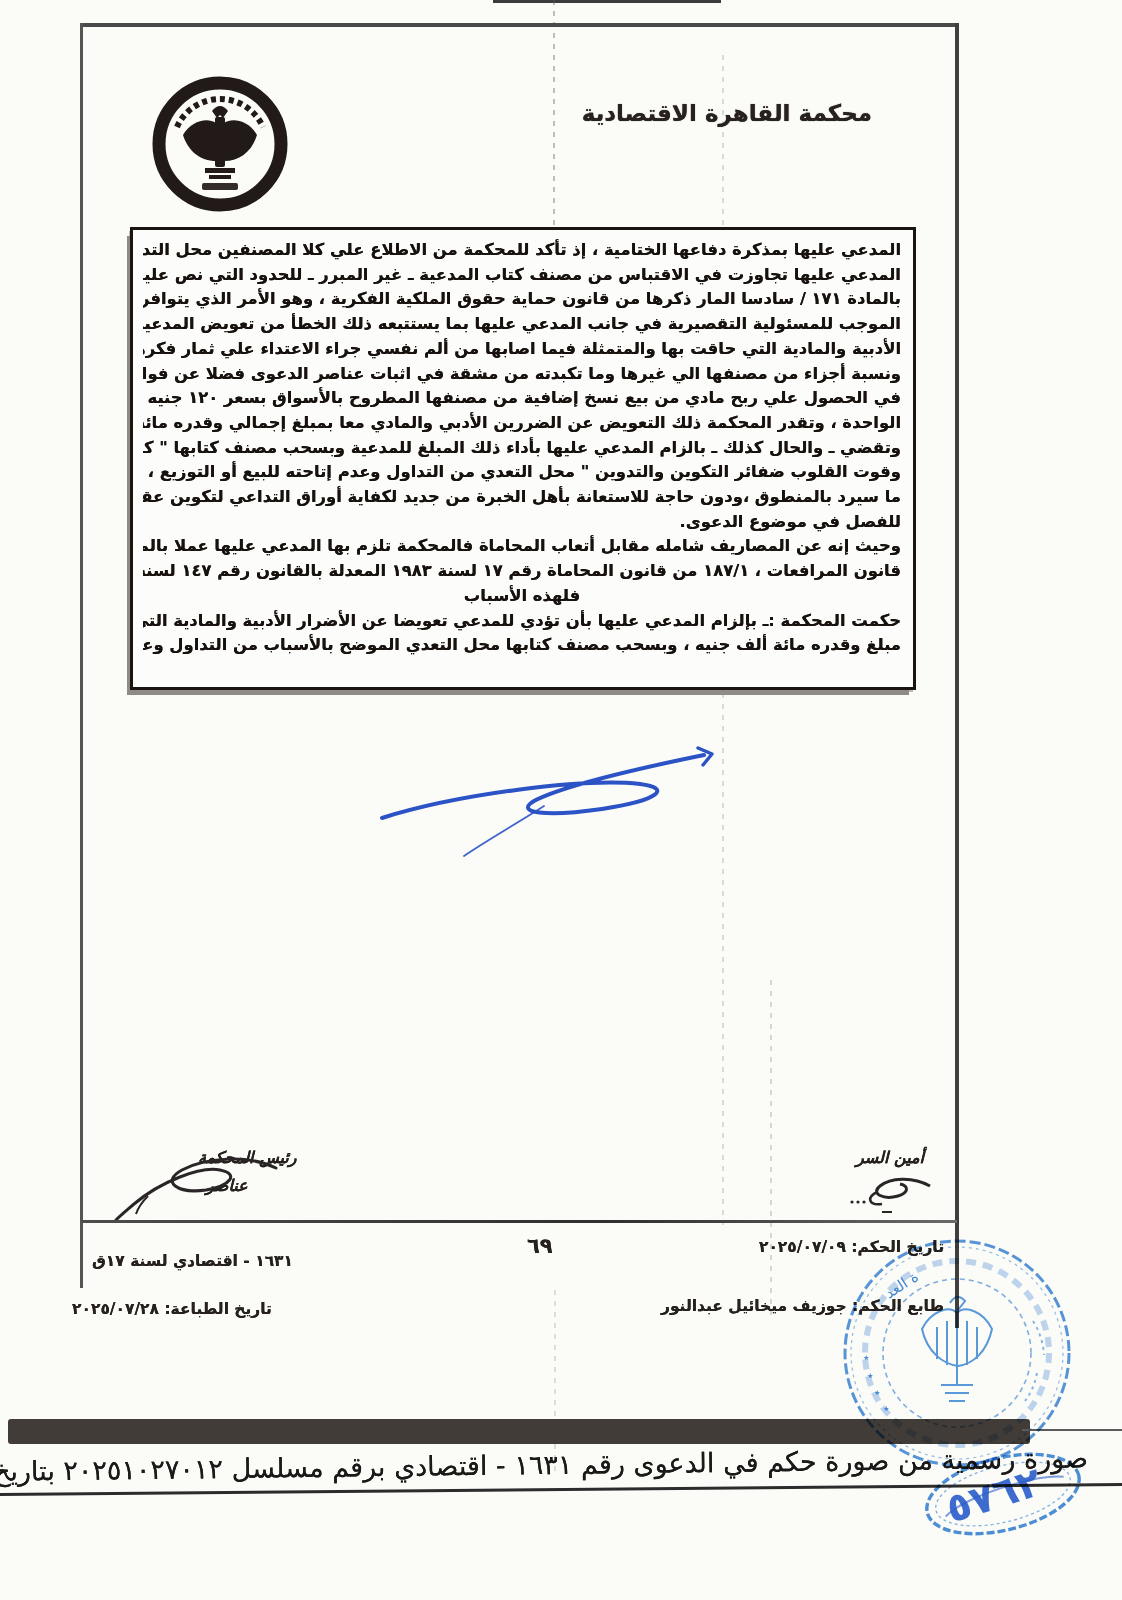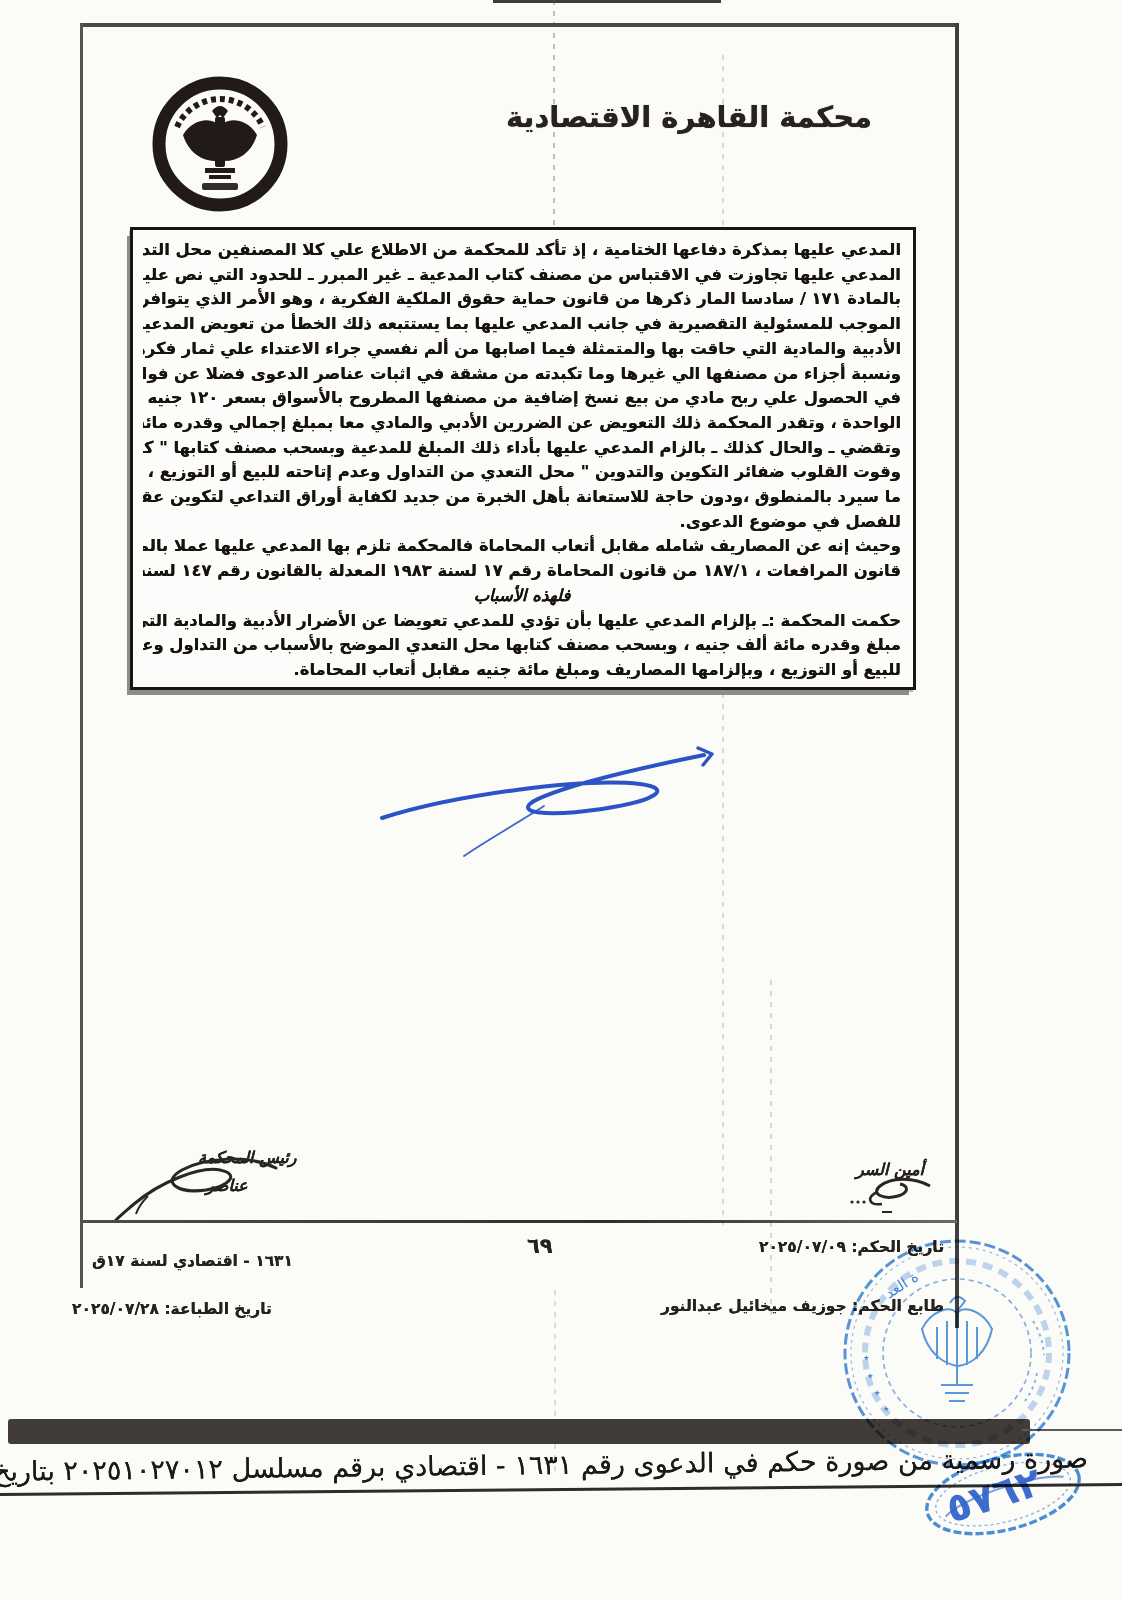--- a/index.html
+++ b/index.html
@@ -14,40 +14,40 @@
   .topline{position:absolute;left:493px;top:0;width:228px;height:3px;background:#3c3c3c;}
 
   
   .frame-top{position:absolute;left:80px;top:23px;width:879px;height:4px;background:#4a4a4a;}
   .frame-left{position:absolute;left:80px;top:23px;width:3px;height:1265px;background:#555;}
   .frame-right{position:absolute;left:955px;top:23px;width:4px;height:1305px;background:#3f3f3f;}
 
   
   .court-title{
     position:absolute;right:250px;top:100px;
-    font-size:29px;font-weight:700;color:#272120;
+    font-size:23px;font-weight:700;color:#272120;
     text-shadow:0 0 .8px #272120;direction:rtl;white-space:nowrap;
   }
   .emblem{position:absolute;left:147px;top:71px;width:146px;height:146px;}
 
   
   .jbox{
     position:absolute;left:130px;top:227px;width:786px;height:463px;
     box-sizing:border-box;border:3px solid #1b1511;
     box-shadow:-5px 7px 0 -2px #8f8c88, -2px 3px 0 -1px #bdbab6;
     background:#fcfcfa;
     padding:8px 12px 4px 10px;direction:rtl;
   }
   .tline{
     font-size:16.4px;line-height:24.7px;font-weight:700;color:#18120e;
     text-shadow:0 0 .5px rgba(24,18,14,.9);
     text-align:justify;text-align-last:justify;white-space:nowrap;overflow:hidden;
   }
   .tline.e{text-align-last:right;}
-  .tline.c{text-align-last:center;text-align:center;font-style:italic;}
+  .tline.c{text-align-last:center;text-align:center;}
 
   
   .sig-label{font-size:16px;font-weight:700;color:#26211f;text-shadow:0 0 .5px #26211f;direction:rtl;white-space:nowrap;position:absolute;font-style:italic;}
   .sep-line{position:absolute;left:82px;top:1220px;width:875px;height:3px;background:linear-gradient(to right,#4d4d4d,#2f2f2f 60%,#6a6a6a);}
 
   
   .foot{position:absolute;font-size:15.5px;font-weight:700;color:#26211f;text-shadow:0 0 .5px #26211f;direction:rtl;white-space:nowrap;}
 
   
   .edge-bar{position:absolute;left:8px;top:1419px;width:1022px;height:25px;background:#413c37;border-radius:3px;}
@@ -105,30 +105,29 @@
     <div class="tline">الواحدة ، وتقدر المحكمة ذلك التعويض عن الضررين الأدبي والمادي معا بمبلغ إجمالي وقدره مائة ألف جنيه ،</div>
     <div class="tline">وتقضي ـ والحال كذلك ـ بالزام المدعي عليها بأداء ذلك المبلغ للمدعية وبسحب مصنف كتابها " كوكو شانيل</div>
     <div class="tline">وقوت القلوب ضفائر التكوين والتدوين " محل التعدي من التداول وعدم إتاحته للبيع أو التوزيع ، وذلك علي نحو</div>
     <div class="tline">ما سيرد بالمنطوق ،ودون حاجة للاستعانة بأهل الخبرة من جديد لكفاية أوراق التداعي لتكوين عقيدة المحكمة</div>
     <div class="tline e">للفصل في موضوع الدعوى.</div>
     <div class="tline">وحيث إنه عن المصاريف شامله مقابل أتعاب المحاماة فالمحكمة تلزم بها المدعي عليها عملا بالمادتين ١٨٤ من</div>
     <div class="tline e">قانون المرافعات ، ١٨٧/١ من قانون المحاماة رقم ١٧ لسنة ١٩٨٣ المعدلة بالقانون رقم ١٤٧ لسنة ٢٠١٩.</div>
     <div class="tline c">فلهذه الأسباب</div>
     <div class="tline">حكمت المحكمة :ـ بإلزام المدعي عليها بأن تؤدي للمدعي تعويضا عن الأضرار الأدبية والمادية التي حاقت بها</div>
     <div class="tline">مبلغ وقدره مائة ألف جنيه ، وبسحب مصنف كتابها محل التعدي الموضح بالأسباب من التداول وعدم إتاحه</div>
-    <div class="tline e">للبيع أو التوزيع ، وبإلزامها المصاريف ومبلغ مائة جنيه مقابل أتعاب المحاماة.</div>
   </div>
 
 <svg class="sig-blue" viewBox="0 0 360 120">
   <path d="M14 80 C 90 56, 215 40, 272 46 C 304 50, 292 62, 234 71 C 178 79, 146 75, 166 63 C 200 45, 292 26, 336 17" fill="none" stroke="#2b53c6" stroke-width="4" stroke-linecap="round"></path>
   <path d="M330 10 l14 6 -9 11" fill="none" stroke="#2b53c6" stroke-width="3.4" stroke-linecap="round" stroke-linejoin="round"></path>
   <path d="M176 68 C 148 86, 116 104, 96 118" fill="none" stroke="#2b53c6" stroke-width="1.8" stroke-linecap="round" opacity=".9"></path>
 </svg>
 
-<div class="sig-label" style="left:856px;top:1148px;margin-top:12px;">أمين السر</div>
+<div class="sig-label" style="left:856px;top:1148px;">أمين السر</div>
 <svg class="scribble" style="left:838px;top:1172px;" width="100" height="42" viewBox="0 0 100 42">
   <path d="M92 14 C 74 4, 52 6, 42 14 C 32 22, 46 28, 60 24 C 70 21, 72 14, 62 12" fill="none" stroke="#2a2526" stroke-width="3"></path>
   <path d="M40 20 C 28 24, 30 34, 44 32" fill="none" stroke="#2a2526" stroke-width="2.6"></path>
   <circle cx="14" cy="30" r="1.6" fill="#2a2526"></circle>
     <circle cx="20" cy="30" r="1.6" fill="#2a2526"></circle>
     <circle cx="26" cy="30" r="1.6" fill="#2a2526"></circle>
   <path d="M44 40 h10" stroke="#2a2526" stroke-width="2"></path>
 </svg>
 
 <div class="sig-label" style="left:198px;top:1148px;">رئيس المحكمة</div>

